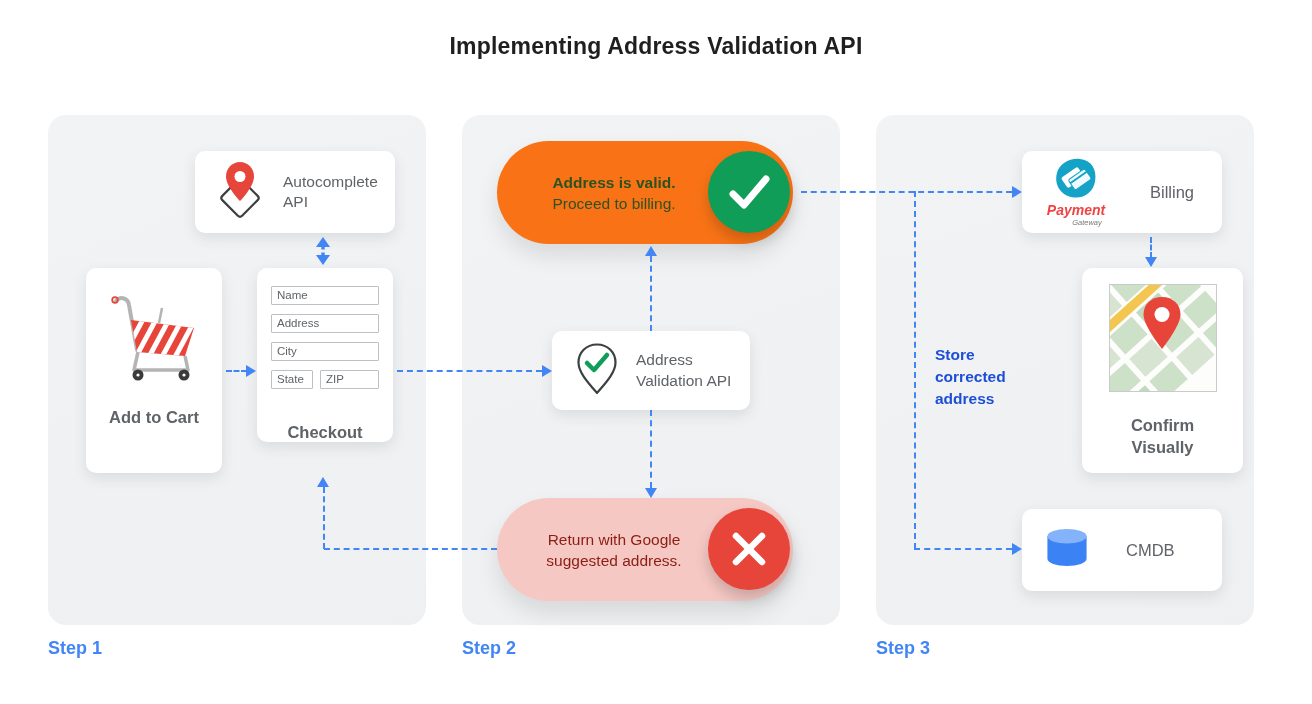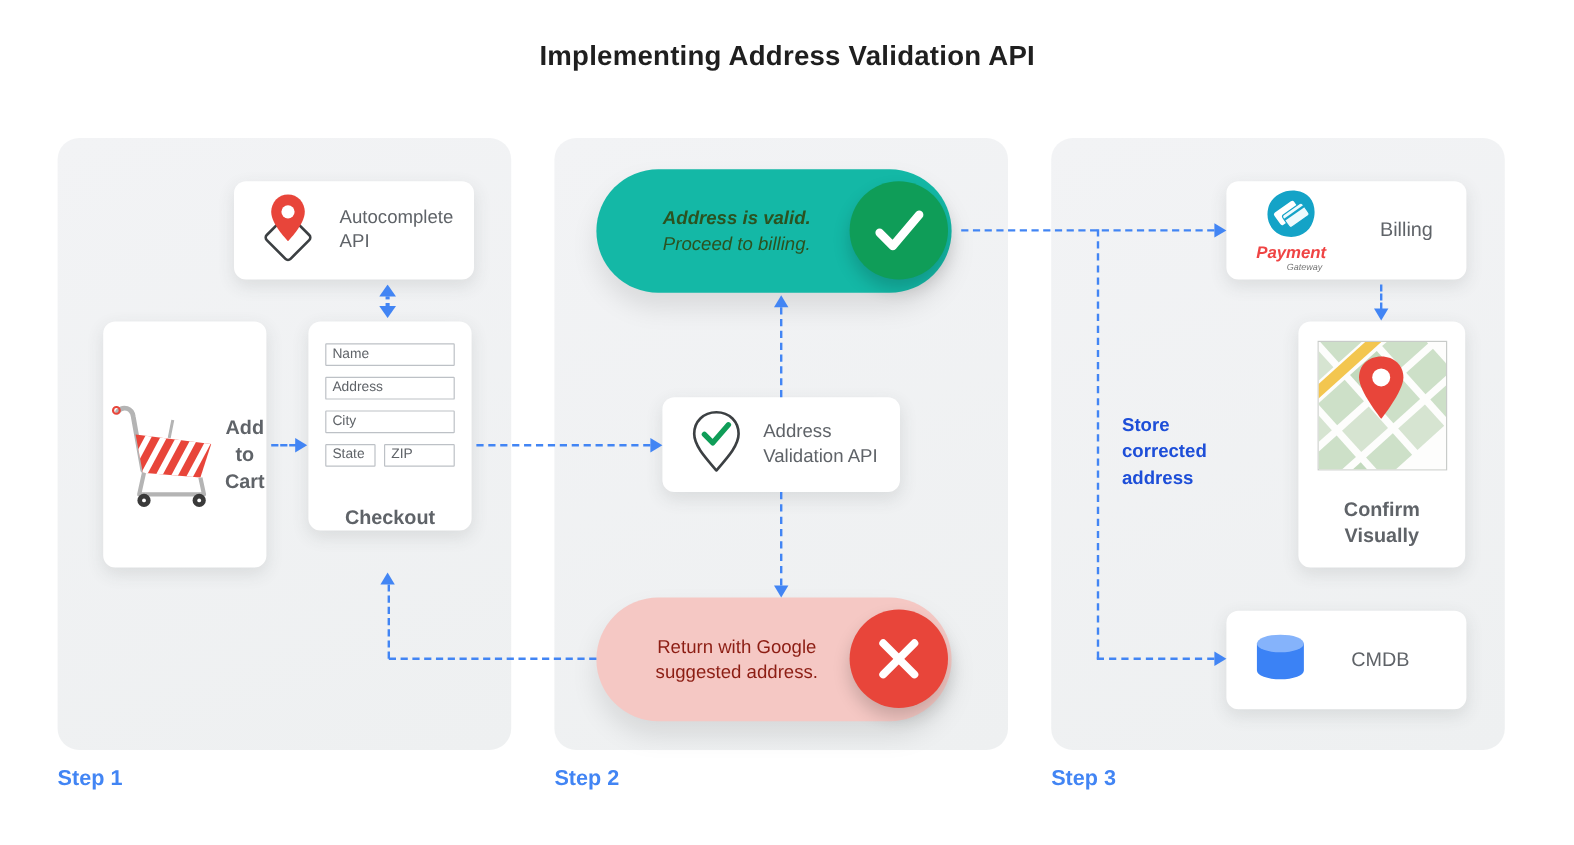--- a/index.html
+++ b/index.html
@@ -17,37 +17,37 @@
 
   .card { position:absolute; background:#fff; border-radius:10px;
           box-shadow:0 5px 14px rgba(60,64,67,.12); }
 
   .api-card { display:flex; align-items:center; padding-left:16px; gap:14px; }
   .api-card .label { color:#5f6368; font-size:15.5px; line-height:1.32; }
 
   
   .autocomplete-card { left:195px; top:151px; width:200px; height:82px; }
   .cart-card { left:86px; top:268px; width:136px; height:205px;
-               display:flex; flex-direction:row; align-items:center; justify-content:flex-start; }
+               display:flex; flex-direction:column; align-items:center; justify-content:flex-start; }
   .cart-card .icon-wrap { margin-top:24px; }
   .big-label { color:#5f6368; font-size:16.5px; font-weight:700; text-align:center; line-height:1.35; }
   .cart-card .big-label { margin-top:18px; }
 
   .checkout-card { left:257px; top:268px; width:136px; height:174px; padding:18px 14px 0 14px; }
   .field { border:1px solid #bdc1c6; background:#fff; height:19px; line-height:17px;
            font-size:11.5px; color:#5f6368; padding-left:5px; margin-bottom:9px; border-radius:1px; }
   .field-row { display:flex; gap:7px; }
   .field-state { width:42px; margin-bottom:0; }
   .field-zip { flex:1; margin-bottom:0; }
   .checkout-card .big-label { margin-top:32px; }
 
   
   .pill { position:absolute; left:497px; width:296px; height:103px; border-radius:52px;
           box-shadow:0 12px 22px rgba(0,0,0,.10); }
-  .pill-valid { top:141px; background:#14b8a6;font-style:italic; }
+  .pill-valid { top:141px; background:#f97316; }
   .pill-invalid { top:498px; background:#f5c8c4; }
   .pill-text { position:absolute; left:28px; top:0; width:178px; height:100%;
                display:flex; flex-direction:column; justify-content:center; text-align:center;
                font-size:15.5px; line-height:21px; }
   .pill-valid .pill-text { color:#2b5220; }
   .pill-invalid .pill-text { color:#8c1d13; }
   .pill-text .t1 { font-weight:700; }
   .pill-circle { position:absolute; top:10px; right:3px; width:82px; height:82px; border-radius:50%;
                  display:flex; align-items:center; justify-content:center;
                  box-shadow:0 8px 14px rgba(0,0,0,.18); }
@@ -56,21 +56,21 @@
 
   .validation-card { left:552px; top:331px; width:198px; height:79px; padding-left:24px; gap:18px; }
 
   
   .billing-card { left:1022px; top:151px; width:200px; height:82px; display:flex; align-items:center; }
   .pg-logo { width:92px; display:flex; flex-direction:column; align-items:center; margin-left:8px; }
   .pg-name { font-size:14px; font-weight:800; font-style:italic; color:#ef4444; line-height:1; margin-top:2px; }
   .pg-sub { font-size:7.5px; font-style:italic; color:#777; line-height:1; margin-top:2px; margin-left:22px; }
   .billing-card .label, .cmdb-card .label { color:#5f6368; font-size:16.5px; }
 
-  .confirm-card { left:1082px; top:268px; width:139px; height:205px;
+  .confirm-card { left:1082px; top:268px; width:161px; height:205px;
                   display:flex; flex-direction:column; align-items:center; }
   .map-frame { margin-top:16px; width:108px; height:108px; border:1px solid #c8cbc9; }
   .confirm-card .big-label { margin-top:22px; }
 
   .cmdb-card { left:1022px; top:509px; width:200px; height:82px; display:flex; align-items:center;
                padding-left:22px; gap:36px; }
 
   .store-note { position:absolute; left:935px; top:344px; width:92px;
                 font-size:15.5px; font-weight:700; color:#1d4ed8; line-height:1.42; }
 

